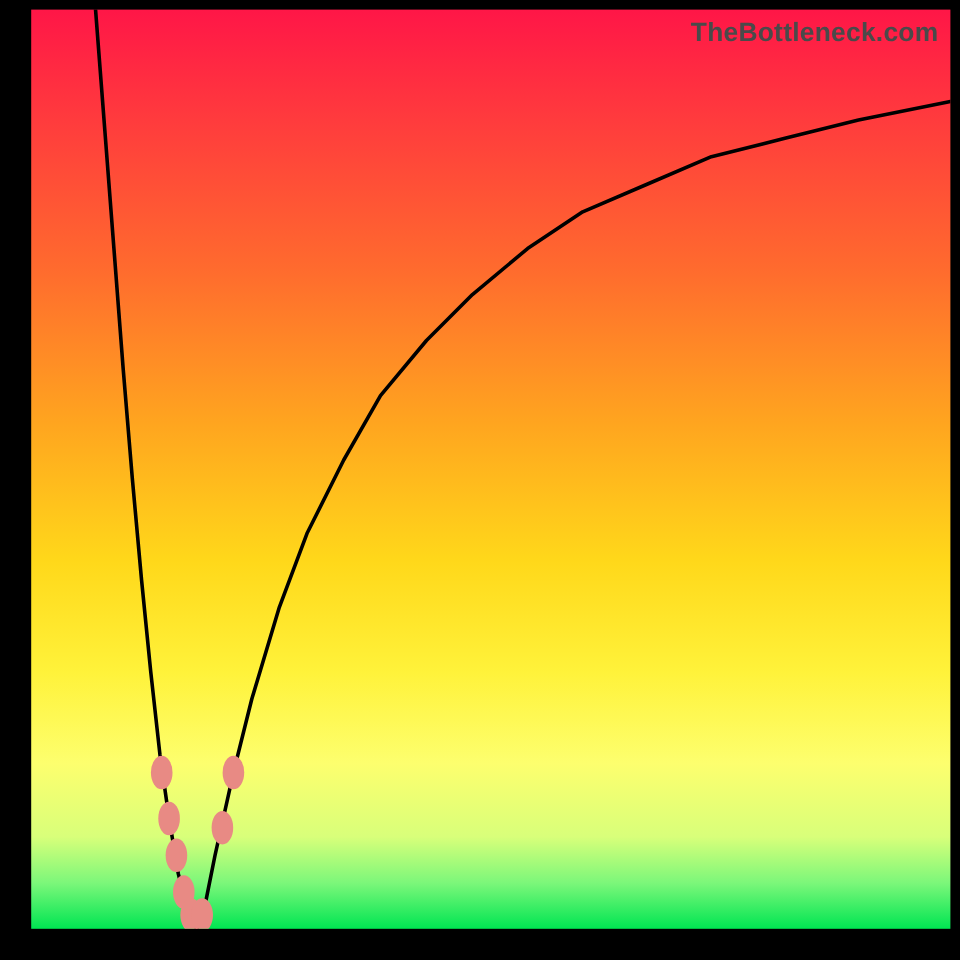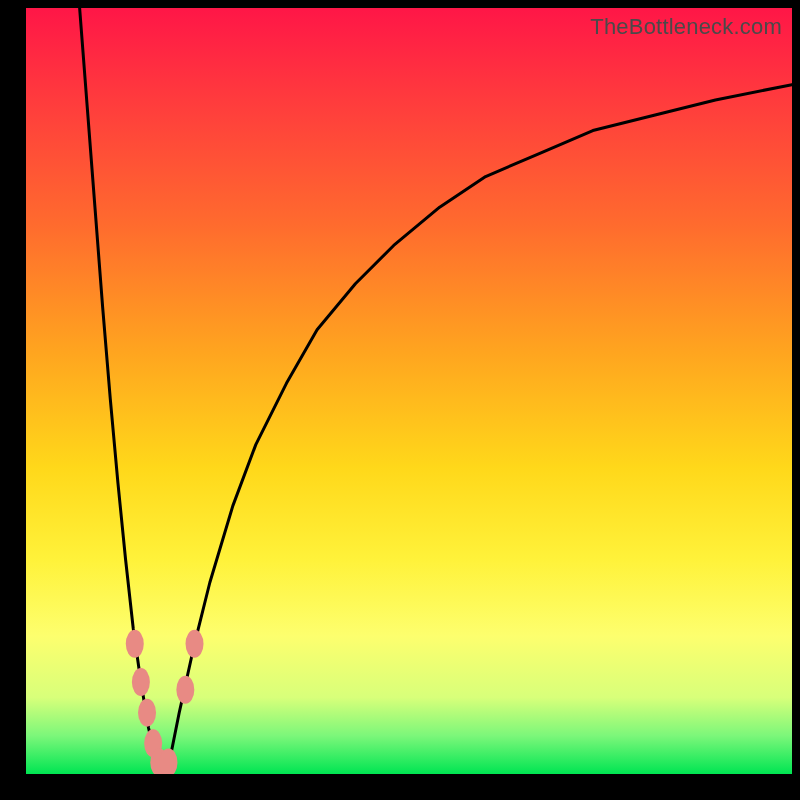--- a/index.html
+++ b/index.html
@@ -34,21 +34,21 @@
       #d8ff7a 90%,
       #7cf77a 95%,
       #00e552 100%);
   }
   .watermark {
     position: absolute;
     top: 6px;
     right: 10px;
     color: #4a4a4a;
     font-size: 22px;
-    font-weight: 400;
+    font-weight: 700;
     letter-spacing: 0.2px;
     user-select: none;
   }
   svg.curves {
     position: absolute;
     inset: 0;
     width: 100%;
     height: 100%;
   }
 </style>

